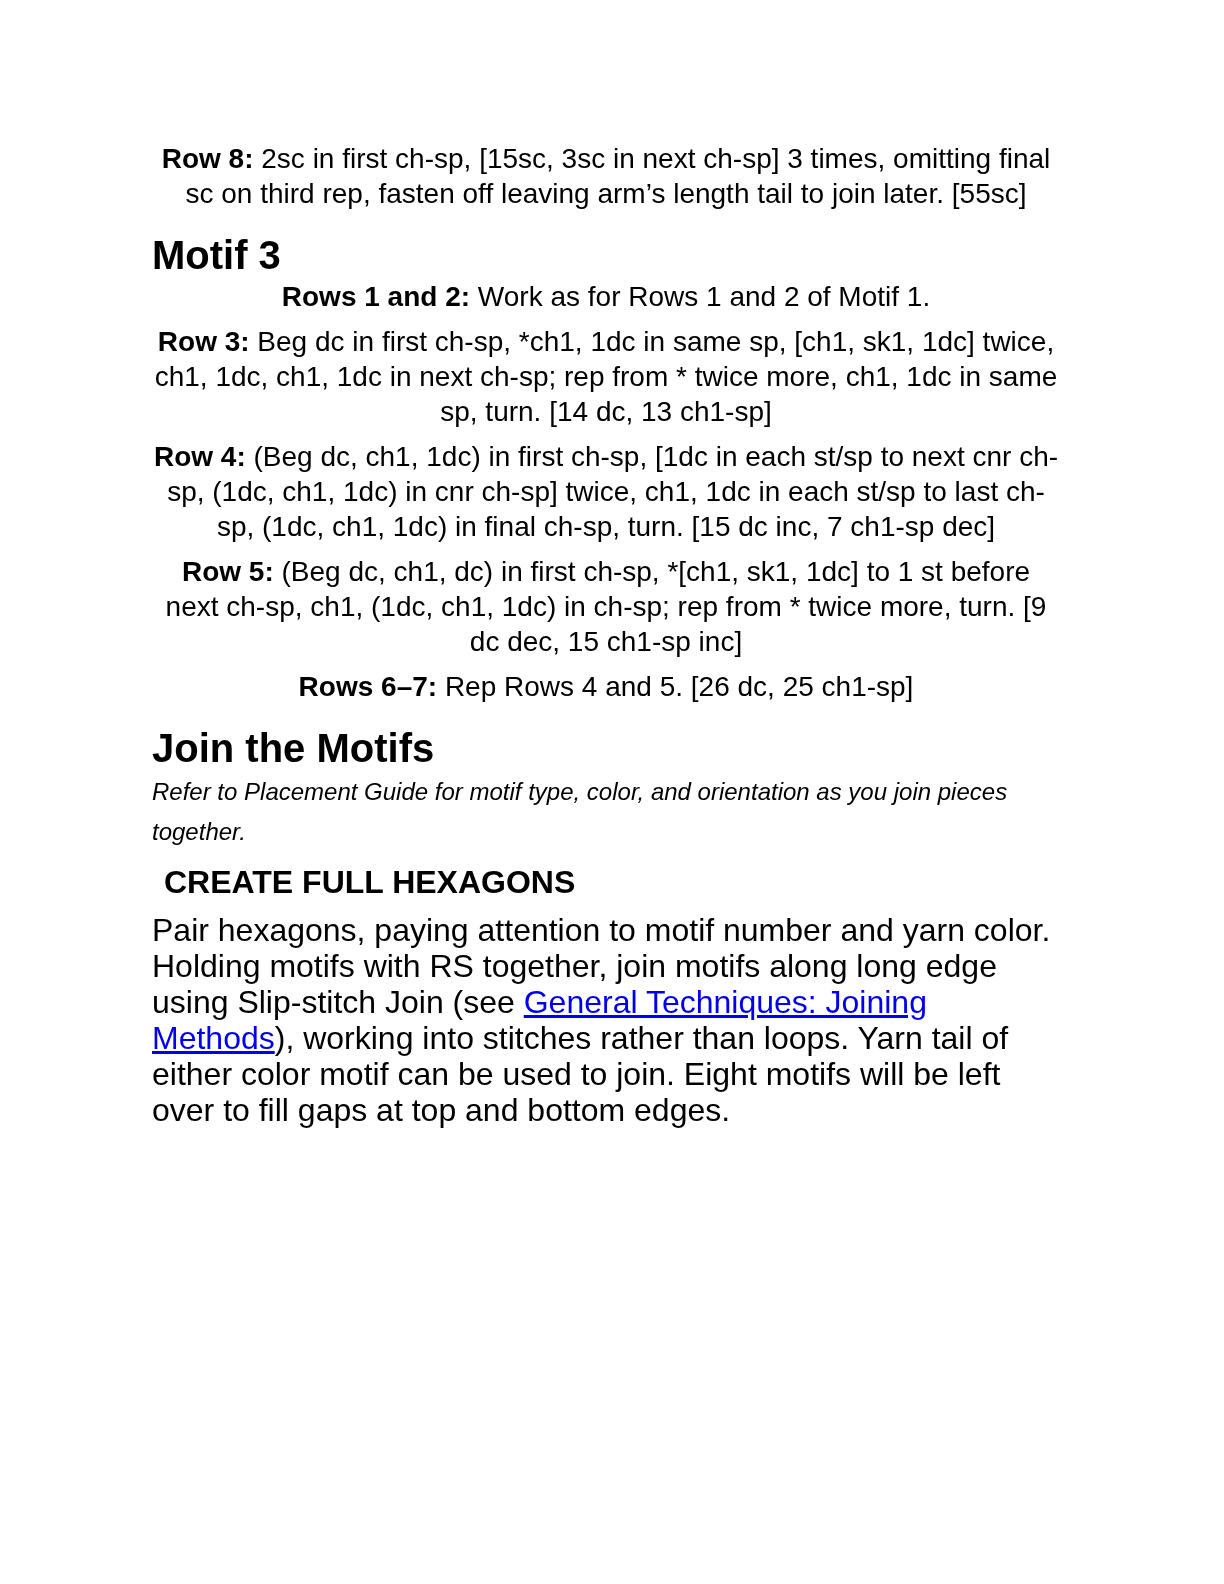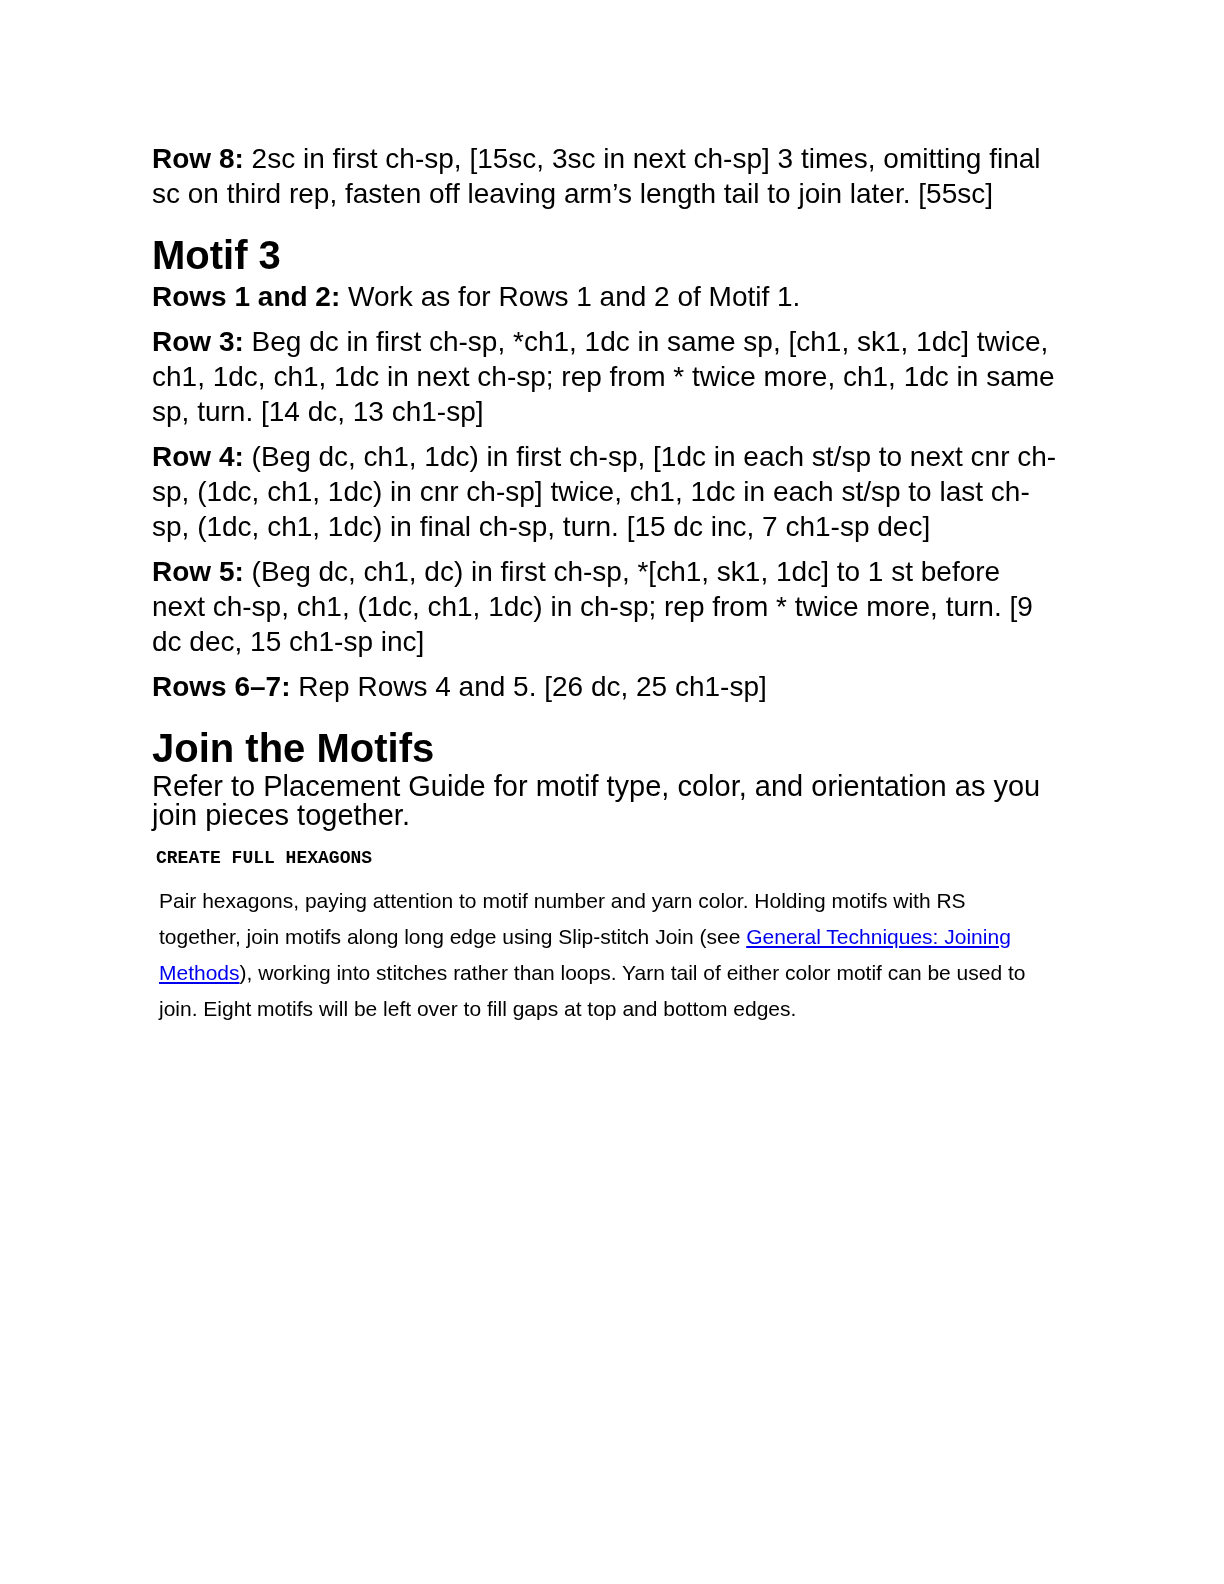--- a/index.html
+++ b/index.html
@@ -16,46 +16,47 @@
   }
   .doc {
     width: 908px;
     margin-left: 152px;
     padding-top: 141px;
   }
   p.body-para {
     font-size: 28px;
     line-height: 35px;
     margin: 0 0 10px 0;
+    text-align: center;
   }
   p.body-para b {
     font-weight: bold;
   }
   h2.section-heading {
     font-size: 40px;
     line-height: 40px;
     font-weight: bold;
     margin: 24px 0 4px 0;
   }
   p.note-para {
-    font-size: 29px;
-    line-height: 29px;
+    font-size: 24px;
+    line-height: 40px;
+    font-style: italic;
     margin: 0 0 10px 0;
   }
   .subheading {
-    font-size: 18px;
+    font-size: 32px;
     line-height: 36px;
     font-weight: bold;
-    margin: 4px;
-    font-family: Liberation Mono, monospace;
+    margin: 12px;
   }
   p.join-para {
-    font-size: 21px;
+    font-size: 32px;
     line-height: 36px;
-    margin: 7px;
+    margin: 0;
   }
   a.doc-link {
     color: #0000EE;
     text-decoration: underline;
     cursor: pointer;
   }
 </style>
 </head>
 <body>
 

